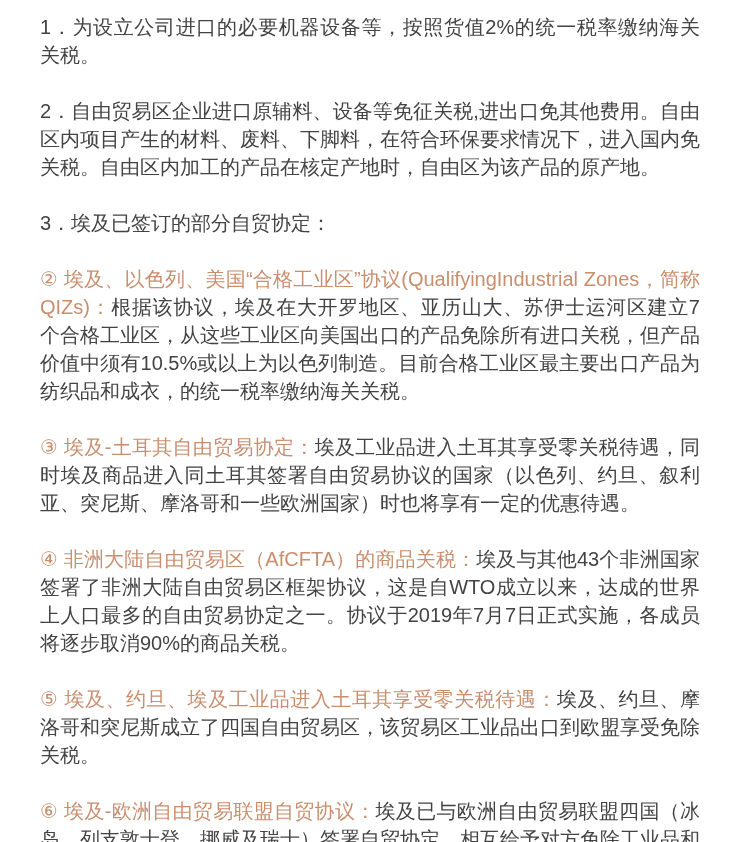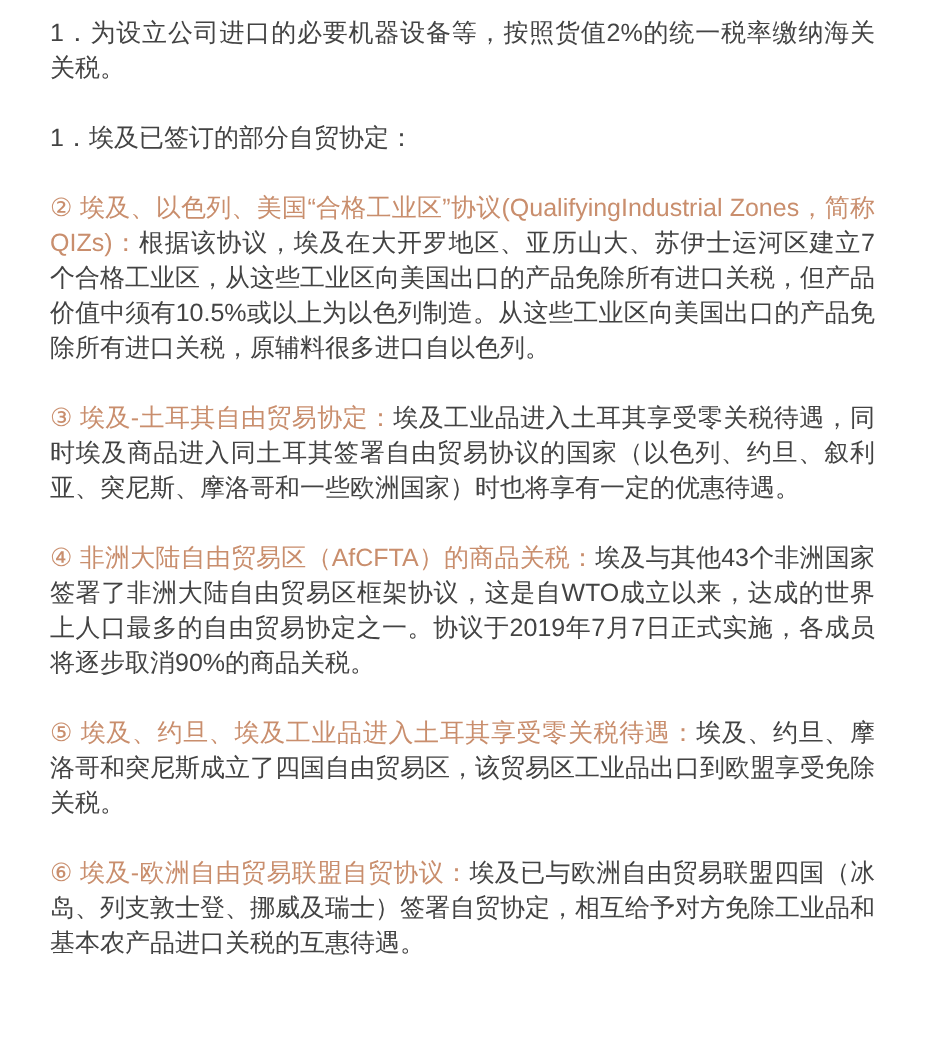--- a/index.html
+++ b/index.html
@@ -26,25 +26,26 @@
   .article p .hl {
     color: var(--hl-color, #c98e6d);
   }
 </style>
 </head>
 <body style="--body-color: #434343; --hl-color: #c98e6d; background: rgb(255, 255, 255);">
 
 <div class="article">
   <p><span class="hl"></span><span>1．为设立公司进口的必要机器设备等，按照货值2%的统一税率缴纳海关关税。</span></p>
 
+  <p><span class="hl"></span><span>2．自由贸易区企业进口原辅料、设备等免征关税,进出口免其他费用。自由区内项目产生的材料、废料、下脚料，在符合环保要求情况下，进入国内免关税。自由区内加工的产品在核定产地时，自由区为该产品的原产地。</span></p>
 
-  <p><span class="hl"></span><span>1．埃及已签订的部分自贸协定：</span></p>
+  <p><span class="hl"></span><span>3．埃及已签订的部分自贸协定：</span></p>
 
 
-  <p><span class="hl">② 埃及、以色列、美国“合格工业区”协议(QualifyingIndustrial Zones，简称QIZs)：</span><span>根据该协议，埃及在大开罗地区、亚历山大、苏伊士运河区建立7个合格工业区，从这些工业区向美国出口的产品免除所有进口关税，但产品价值中须有10.5%或以上为以色列制造。从这些工业区向美国出口的产品免除所有进口关税，原辅料很多进口自以色列。</span></p>
+  <p><span class="hl">② 埃及、以色列、美国“合格工业区”协议(QualifyingIndustrial Zones，简称QIZs)：</span><span>根据该协议，埃及在大开罗地区、亚历山大、苏伊士运河区建立7个合格工业区，从这些工业区向美国出口的产品免除所有进口关税，但产品价值中须有10.5%或以上为以色列制造。目前合格工业区最主要出口产品为纺织品和成衣，的统一税率缴纳海关关税。</span></p>
 
   <p><span class="hl">③ 埃及-土耳其自由贸易协定：</span><span>埃及工业品进入土耳其享受零关税待遇，同时埃及商品进入同土耳其签署自由贸易协议的国家（以色列、约旦、叙利亚、突尼斯、摩洛哥和一些欧洲国家）时也将享有一定的优惠待遇。</span></p>
 
   <p><span class="hl">④ 非洲大陆自由贸易区（AfCFTA）的商品关税：</span><span>埃及与其他43个非洲国家签署了非洲大陆自由贸易区框架协议，这是自WTO成立以来，达成的世界上人口最多的自由贸易协定之一。协议于2019年7月7日正式实施，各成员将逐步取消90%的商品关税。</span></p>
 
   <p><span class="hl">⑤ 埃及、约旦、埃及工业品进入土耳其享受零关税待遇：</span><span>埃及、约旦、摩洛哥和突尼斯成立了四国自由贸易区，该贸易区工业品出口到欧盟享受免除关税。</span></p>
 
   <p><span class="hl">⑥ 埃及-欧洲自由贸易联盟自贸协议：</span><span>埃及已与欧洲自由贸易联盟四国（冰岛、列支敦士登、挪威及瑞士）签署自贸协定，相互给予对方免除工业品和基本农产品进口关税的互惠待遇。</span></p>
 </div>
 

